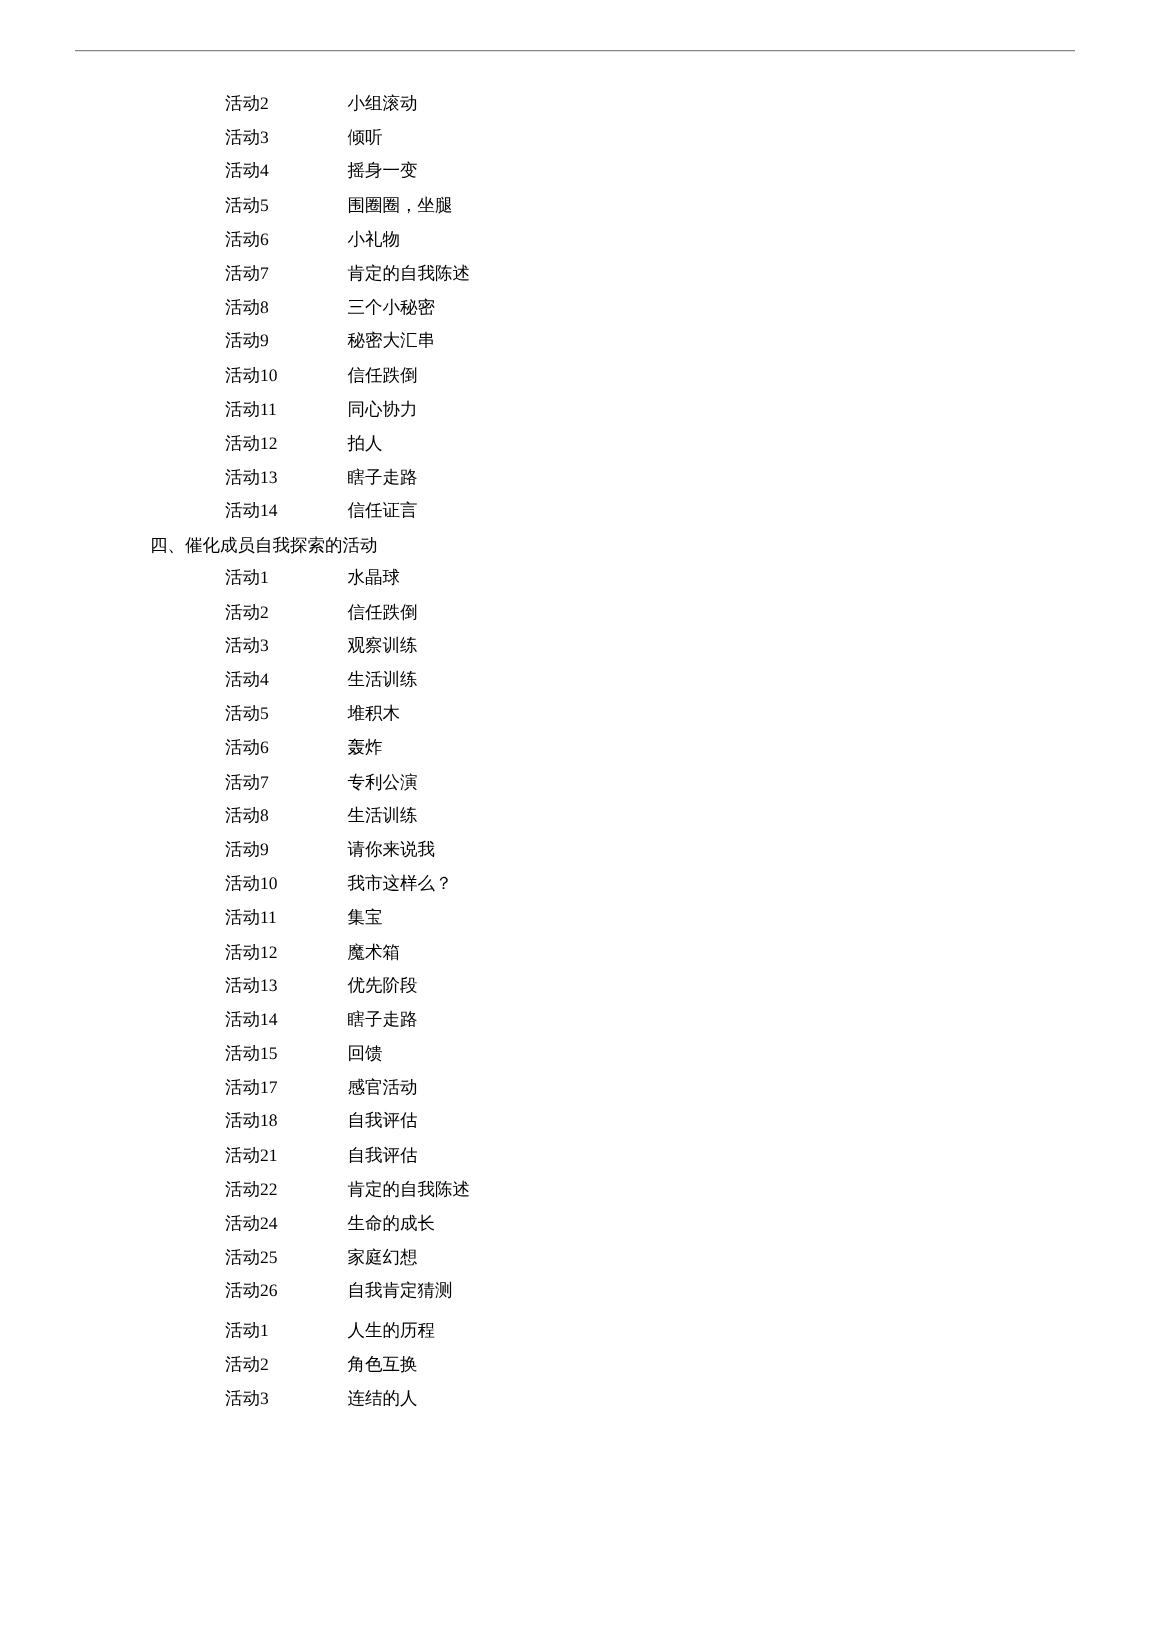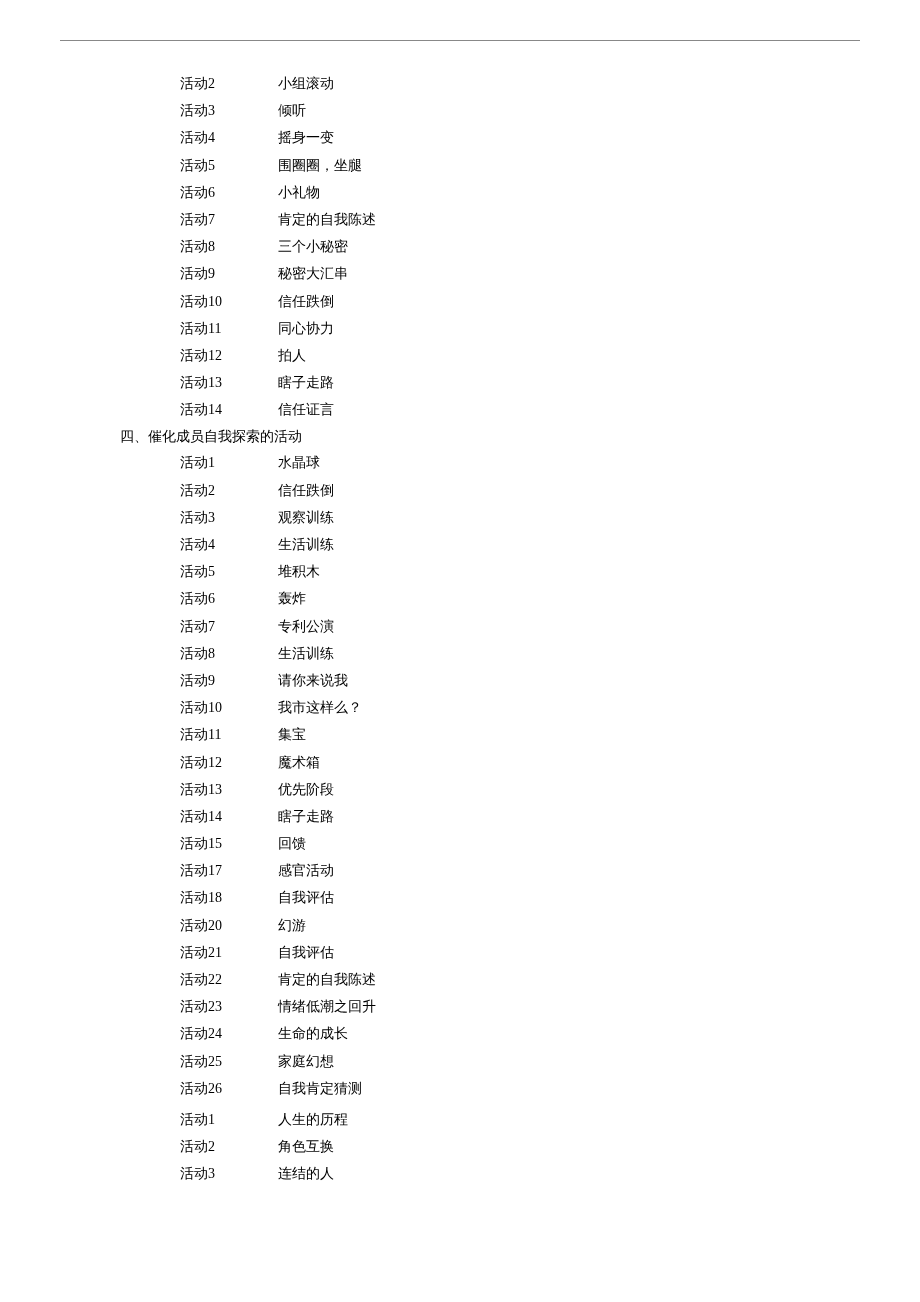--- a/index.html
+++ b/index.html
@@ -183,34 +183,26 @@
           </li>
           <li class="activity-item">
             <span class="activity-num">活动17</span>
             <span class="activity-name">感官活动</span>
           </li>
           <li class="activity-item">
             <span class="activity-num">活动18</span>
             <span class="activity-name">自我评估</span>
           </li>
           <li class="activity-item">
-            <span class="activity-num">活动20</span>
-            <span class="activity-name">幻游</span>
-          </li>
-          <li class="activity-item">
             <span class="activity-num">活动21</span>
             <span class="activity-name">自我评估</span>
           </li>
           <li class="activity-item">
             <span class="activity-num">活动22</span>
             <span class="activity-name">肯定的自我陈述</span>
-          </li>
-          <li class="activity-item">
-            <span class="activity-num">活动23</span>
-            <span class="activity-name">情绪低潮之回升</span>
           </li>
           <li class="activity-item">
             <span class="activity-num">活动24</span>
             <span class="activity-name">生命的成长</span>
           </li>
           <li class="activity-item">
             <span class="activity-num">活动25</span>
             <span class="activity-name">家庭幻想</span>
           </li>
           <li class="activity-item">

